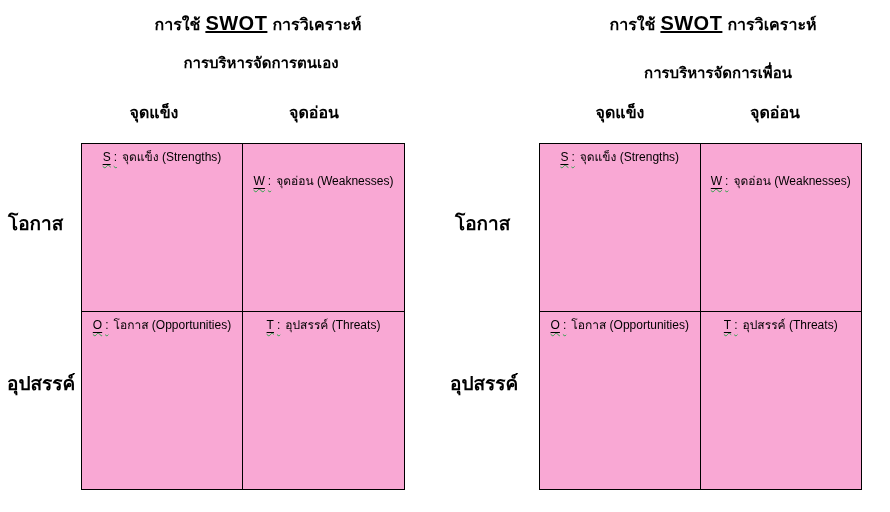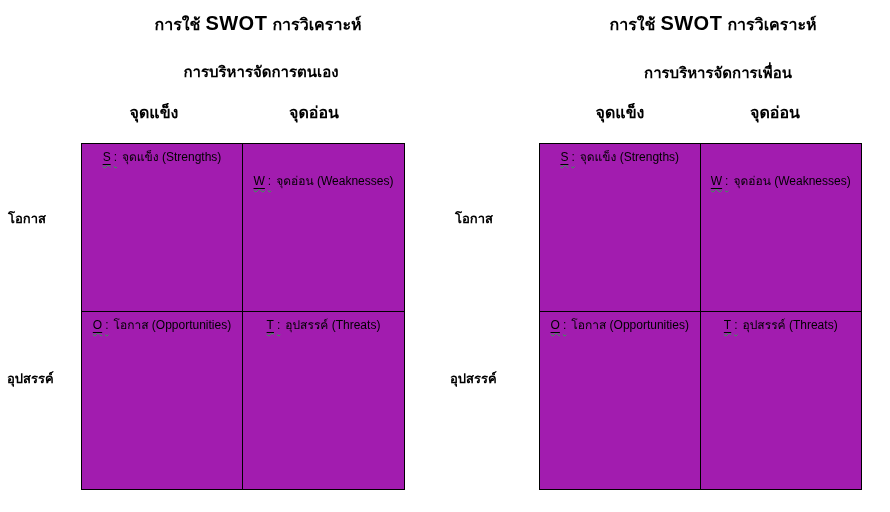--- a/index.html
+++ b/index.html
@@ -4,31 +4,31 @@
 <style>
   html,body{margin:0;padding:0;}
   body{
     width:890px;height:512px;
     background:#ffffff;color:#000;
     position:relative;overflow:hidden;
     font-family:"Liberation Sans","DejaVu Sans",sans-serif;
   }
   .abs{position:absolute;}
   .title{font-weight:bold;font-size:16px;text-align:center;white-space:nowrap;}
-  .title .acronym{font-size:20px;margin:0 5px;letter-spacing:0.5px;}
+  .title .acronym{font-size:20px;margin:0 5px;letter-spacing:0.5px;text-decoration:underline;}
   .subtitle{font-weight:bold;font-size:15px;text-align:center;white-space:nowrap;}
   .colhead{font-weight:bold;font-size:16px;text-align:center;white-space:nowrap;}
-  .rowlabel{font-weight:bold;font-size:13px;white-space:nowrap;}
+  .rowlabel{font-weight:bold;font-size:19px;white-space:nowrap;}
   .grid{
     border:1.5px solid #000;
     display:grid;
     grid-template-columns:1fr 1fr;
     grid-template-rows:168px 1fr;
     box-sizing:border-box;
-    background:#a21caf;
+    background:#f9a8d4;
   }
   .cell{
     padding-top:6px;text-align:center;
     font-size:12px;line-height:1.3;
     box-sizing:border-box;white-space:nowrap;overflow:hidden;
   }
   .cell.tl{border-right:1.5px solid #000;border-bottom:1.5px solid #000;}
   .cell.tr{border-bottom:1.5px solid #000;margin-top:24px;}
   .cell.bl{border-right:1.5px solid #000;}
   .squig{
@@ -42,21 +42,21 @@
 </style>
 </head>
 <body style="--squiggle: #2fa14b; background: rgb(255, 255, 255); color: rgb(0, 0, 0);">
 
 <div>
 
   <div class="abs title" style="left:83px;top:12px;width:350px;">
     <span>การใช้</span><span class="acronym">SWOT</span><span>การวิเคราะห์</span>
   </div>
 
-  <div class="abs subtitle" style="left:86px;top:60px;width:350px;">การบริหารจัดการตนเอง</div>
+  <div class="abs subtitle" style="left:86px;top:51px;width:350px;">การบริหารจัดการตนเอง</div>
 
   <div class="abs colhead" style="left:114px;top:100px;width:80px;">จุดแข็ง</div>
   <div class="abs colhead" style="left:274px;top:100px;width:80px;">จุดอ่อน</div>
 
   <div class="abs rowlabel" style="left:8px;top:208px;">โอกาส</div>
   <div class="abs rowlabel" style="left:7px;top:368px;">อุปสรรค์</div>
 
   <div class="abs grid" style="left:81px;top:143px;width:324px;height:347px;">
     <div class="cell tl">
       <span class="squig"><span class="uline">S</span><span class="colon">:</span></span><span class="lbl">จุดแข็ง (Strengths)</span>

